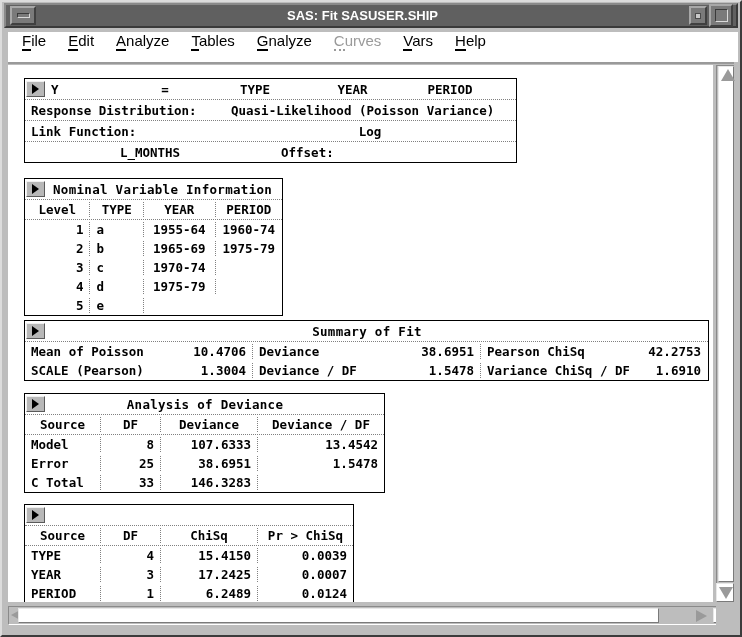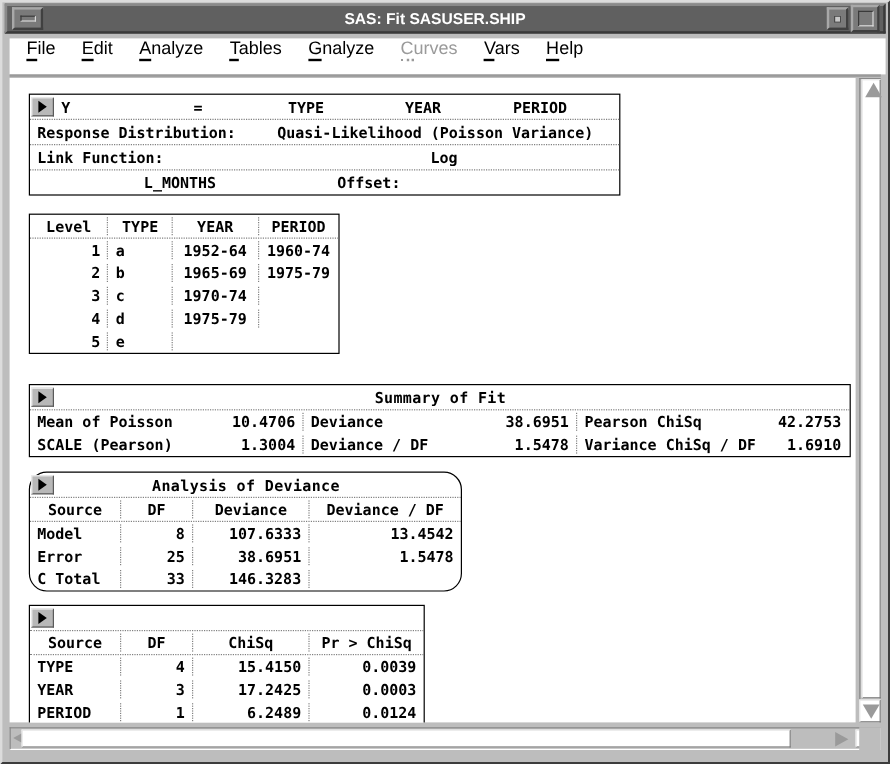--- a/index.html
+++ b/index.html
@@ -229,21 +229,21 @@
   #tbl-model { left: 16px; top: 13px; width: 493px; }
   #tbl-model .row { height: 20px; }
 
   
   #tbl-nominal { left: 16px; top: 113px; width: 259px; }
 
   
   #tbl-summary { left: 16px; top: 255px; width: 685px; }
 
   
-  #tbl-deviance { left: 16px; top: 328px; width: 361px; border-radius: 15px; }
+  #tbl-deviance { left: 16px; top: 328px; width: 361px; }
 
   
   #tbl-type3 { left: 16px; top: 439px; width: 330px; }
 
   
   #vscroll {
     position: absolute;
     left: 716px; top: 65px;
     width: 18px; height: 537px;
     background: #bdbdbd;
@@ -396,30 +396,34 @@
         <div class="cell hdr l" style="width:200px">Link Function:</div>
         <div class="cell hdr c" style="width:290px">Log</div>
       </div>
       <div class="row">
         <div class="cell hdr c" style="width:250px">L_MONTHS</div>
         <div class="cell hdr l" style="width:200px">Offset:</div>
       </div>
     </div>
 
     <div class="sas-table" id="tbl-nominal">
+      <div class="tbl-titlerow">
+        <div class="tri-btn"></div>
+        <div class="tbl-title left-aligned">Nominal Variable Information</div>
+      </div>
       <div class="row dotted-under">
         <div class="cell hdr c sep" style="width:66px">Level</div>
         <div class="cell hdr c sep" style="width:54px">TYPE</div>
         <div class="cell hdr c sep" style="width:72px">YEAR</div>
         <div class="cell hdr c" style="width:67px">PERIOD</div>
       </div>
       <div class="row">
         <div class="cell hdr r sep" style="width:66px">1</div>
         <div class="cell hdr l sep" style="width:54px">a</div>
-        <div class="cell hdr c sep" style="width:72px">1952-64</div>
+        <div class="cell hdr c sep" style="width:72px">1955-64</div>
         <div class="cell hdr c" style="width:67px">1960-74</div>
       </div>
       <div class="row">
         <div class="cell hdr r sep" style="width:66px">2</div>
         <div class="cell hdr l sep" style="width:54px">b</div>
         <div class="cell hdr c sep" style="width:72px">1965-69</div>
         <div class="cell hdr c" style="width:67px">1975-79</div>
       </div>
       <div class="row">
         <div class="cell hdr r sep" style="width:66px">3</div>
@@ -508,21 +512,21 @@
       <div class="row">
         <div class="cell hdr l sep" style="width:76px">TYPE</div>
         <div class="cell hdr r sep" style="width:60px">4</div>
         <div class="cell hdr r sep" style="width:97px">15.4150</div>
         <div class="cell hdr r" style="width:95px">0.0039</div>
       </div>
       <div class="row">
         <div class="cell hdr l sep" style="width:76px">YEAR</div>
         <div class="cell hdr r sep" style="width:60px">3</div>
         <div class="cell hdr r sep" style="width:97px">17.2425</div>
-        <div class="cell hdr r" style="width:95px">0.0003</div>
+        <div class="cell hdr r" style="width:95px">0.0007</div>
       </div>
       <div class="row">
         <div class="cell hdr l sep" style="width:76px">PERIOD</div>
         <div class="cell hdr r sep" style="width:60px">1</div>
         <div class="cell hdr r sep" style="width:97px">6.2489</div>
         <div class="cell hdr r" style="width:95px">0.0124</div>
       </div>
     </div>
 
   </div>

